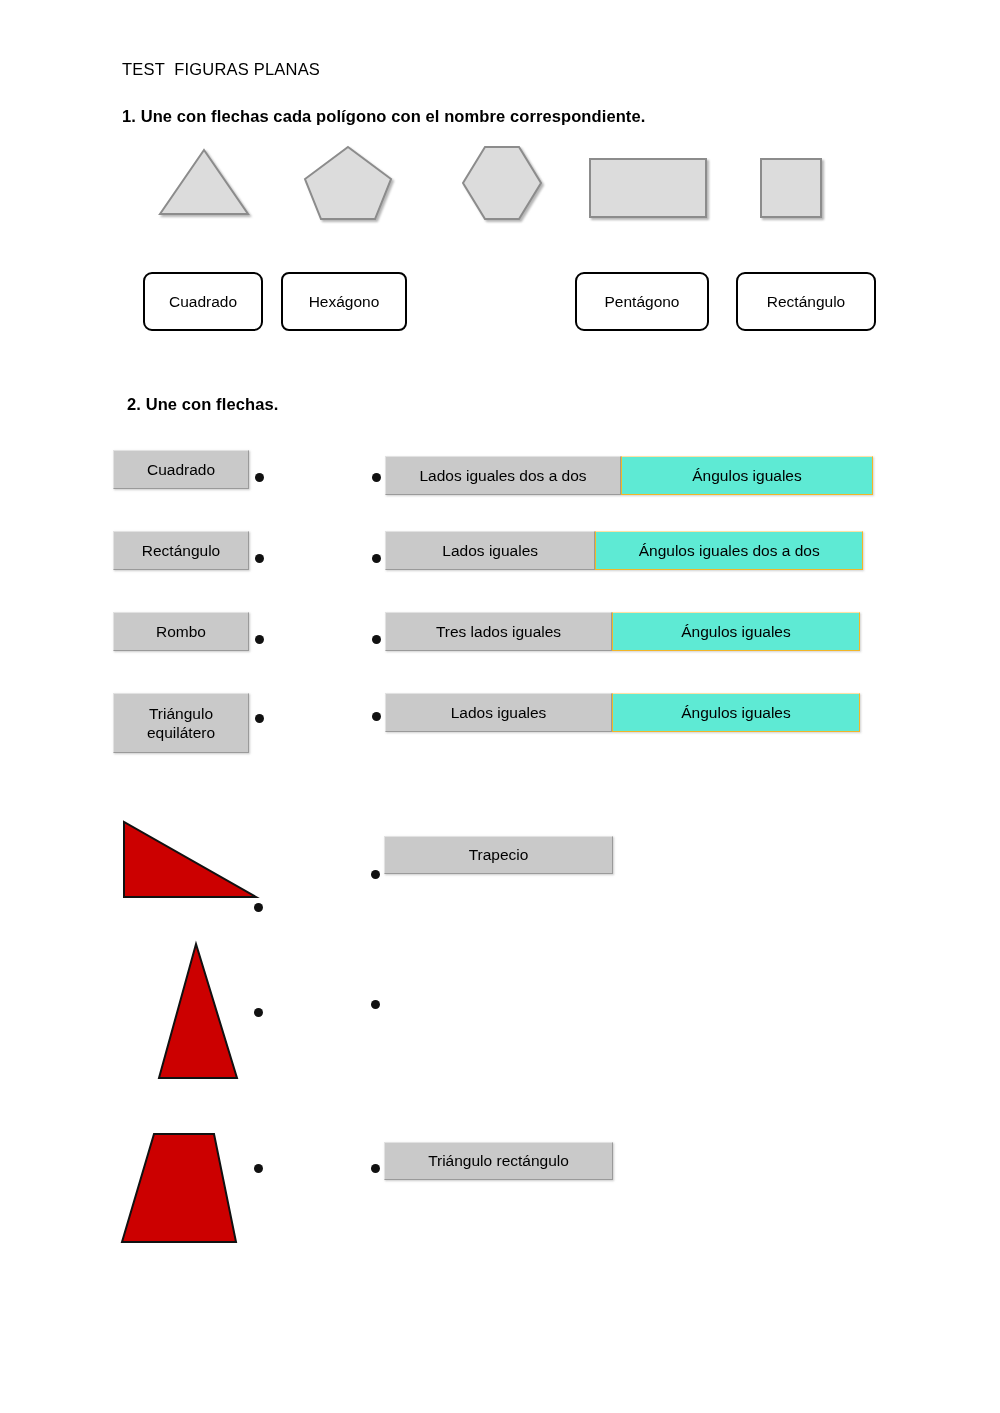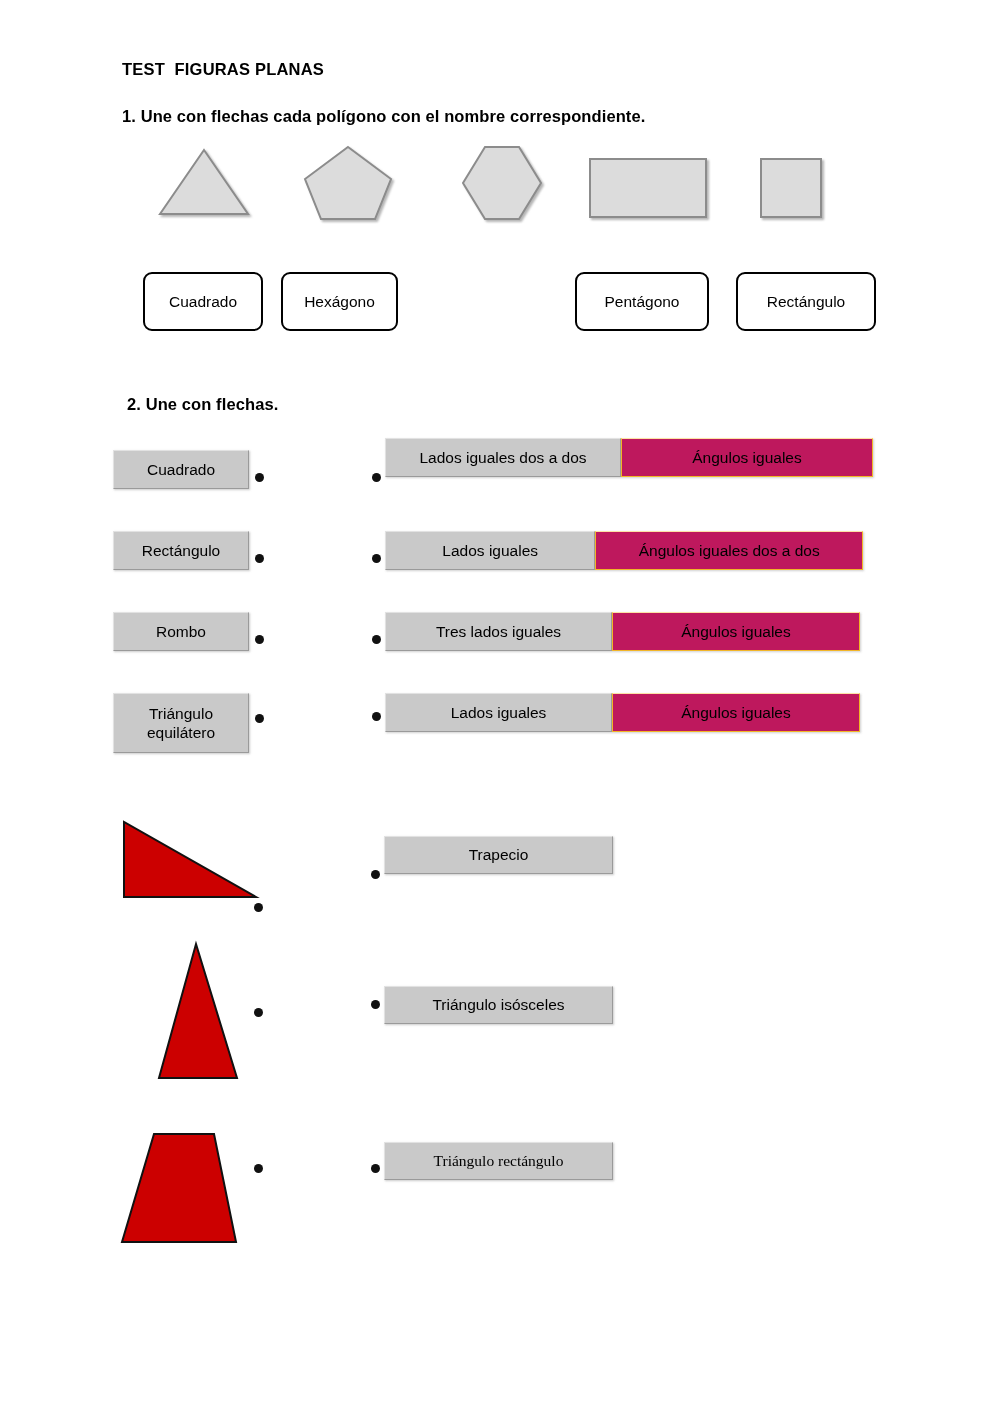--- a/index.html
+++ b/index.html
@@ -18,21 +18,21 @@
     background: #ffffff;
     overflow: hidden;
   }
 
   
   .doc-title {
     position: absolute;
     left: 122px;
     top: 60px;
     font-size: 16.5px;
-    font-weight: bold;
+    font-weight: normal;
     letter-spacing: 0.2px;
     white-space: pre;
   }
   .q-heading {
     position: absolute;
     font-size: 16.5px;
     font-weight: bold;
     letter-spacing: 0.1px;
     white-space: pre;
   }
@@ -95,21 +95,21 @@
     white-space: nowrap;
     color: #000000;
   }
   .bar .seg-gray {
     background: #c9c9c9;
     border: 1px solid #9a9a9a;
     border-top-color: #e2e2e2;
     border-left-color: #e2e2e2;
   }
   .bar .seg-orange {
-    background: #be185d;
+    background: #5eead4;
     border: 1px solid #f2b628;
     border-top-color: #fde2a6;
   }
 
   
   .dot {
     position: absolute;
     width: 9px;
     height: 9px;
     border-radius: 50%;
@@ -155,38 +155,38 @@
 
   <div class="poly" style="left:760px; top:158px;">
     <svg width="62" height="60" viewBox="0 0 62 60">
       <rect x="1" y="1" width="60" height="58" fill="#dcdcdc" stroke="#8c8c8c" stroke-width="2"></rect>
     </svg>
   </div>
 
   <div class="name-box" style="left:143px; top:272px; width:120px; height:59px;">
     <span>Cuadrado</span>
   </div>
-  <div class="name-box" style="left:281px; top:272px; width:117px; height:59px;">
+  <div class="name-box" style="left:281px; top:272px; width:126px; height:59px;border-radius:8px;">
     <span>Hexágono</span>
   </div>
   <div class="name-box" style="left:575px; top:272px; width:134px; height:59px;text-align:center;">
     <span>Pentágono</span>
   </div>
   <div class="name-box" style="left:736px; top:272px; width:140px; height:59px;">
     <span>Rectángulo</span>
   </div>
 
   <div class="q-heading" id="q2-heading">2. Une con flechas.</div>
 
   <div class="plate" style="left:113px; top:450px; width:136px; height:39px;">
     <span>Cuadrado</span>
   </div>
   <div class="dot" style="left:255px; top:473px;"></div>
   <div class="dot" style="left:372px; top:473px;"></div>
-  <div class="bar" style="left:385px; top:438px; width:488px;">
+  <div class="bar" style="left:385px; top:456px; width:488px;">
     <span class="seg seg-gray" style="width:236px;">Lados iguales dos a dos</span>
     <span class="seg seg-orange" style="width:252px;">Ángulos iguales</span>
   </div>
 
   <div class="plate" style="left:113px; top:531px; width:136px; height:39px;">
     <span>Rectángulo</span>
   </div>
   <div class="dot" style="left:255px; top:554px;"></div>
   <div class="dot" style="left:372px; top:554px;"></div>
   <div class="bar" style="left:385px; top:531px; width:478px;">
@@ -225,28 +225,25 @@
     <span>Trapecio</span>
   </div>
 
   <div class="red-fig" style="left:155px; top:940px;">
     <svg width="86" height="142" viewBox="0 0 86 142">
       <polygon points="41,4 82,138 4,138" fill="#cc0000" stroke="#111111" stroke-width="2"></polygon>
     </svg>
   </div>
   <div class="dot" style="left:254px; top:1008px;"></div>
   <div class="dot" style="left:371px; top:1000px;"></div>
-  <div class="plate" style="left:384px; top:986px; width:229px; height:38px;">
-    <span>Triángulo isósceles</span>
-  </div>
 
   <div class="red-fig" style="left:118px; top:1130px;">
     <svg width="122" height="116" viewBox="0 0 122 116">
       <polygon points="36,4 96,4 118,112 4,112" fill="#cc0000" stroke="#111111" stroke-width="2"></polygon>
     </svg>
   </div>
   <div class="dot" style="left:254px; top:1164px;"></div>
   <div class="dot" style="left:371px; top:1164px;"></div>
-  <div class="plate" style="left:384px; top:1142px; width:229px; height:38px;font-family:Liberation Serif, serif;">
+  <div class="plate" style="left:384px; top:1142px; width:229px; height:38px;">
     <span>Triángulo rectángulo</span>
   </div>
 
 </div>
 
 </body></html>

